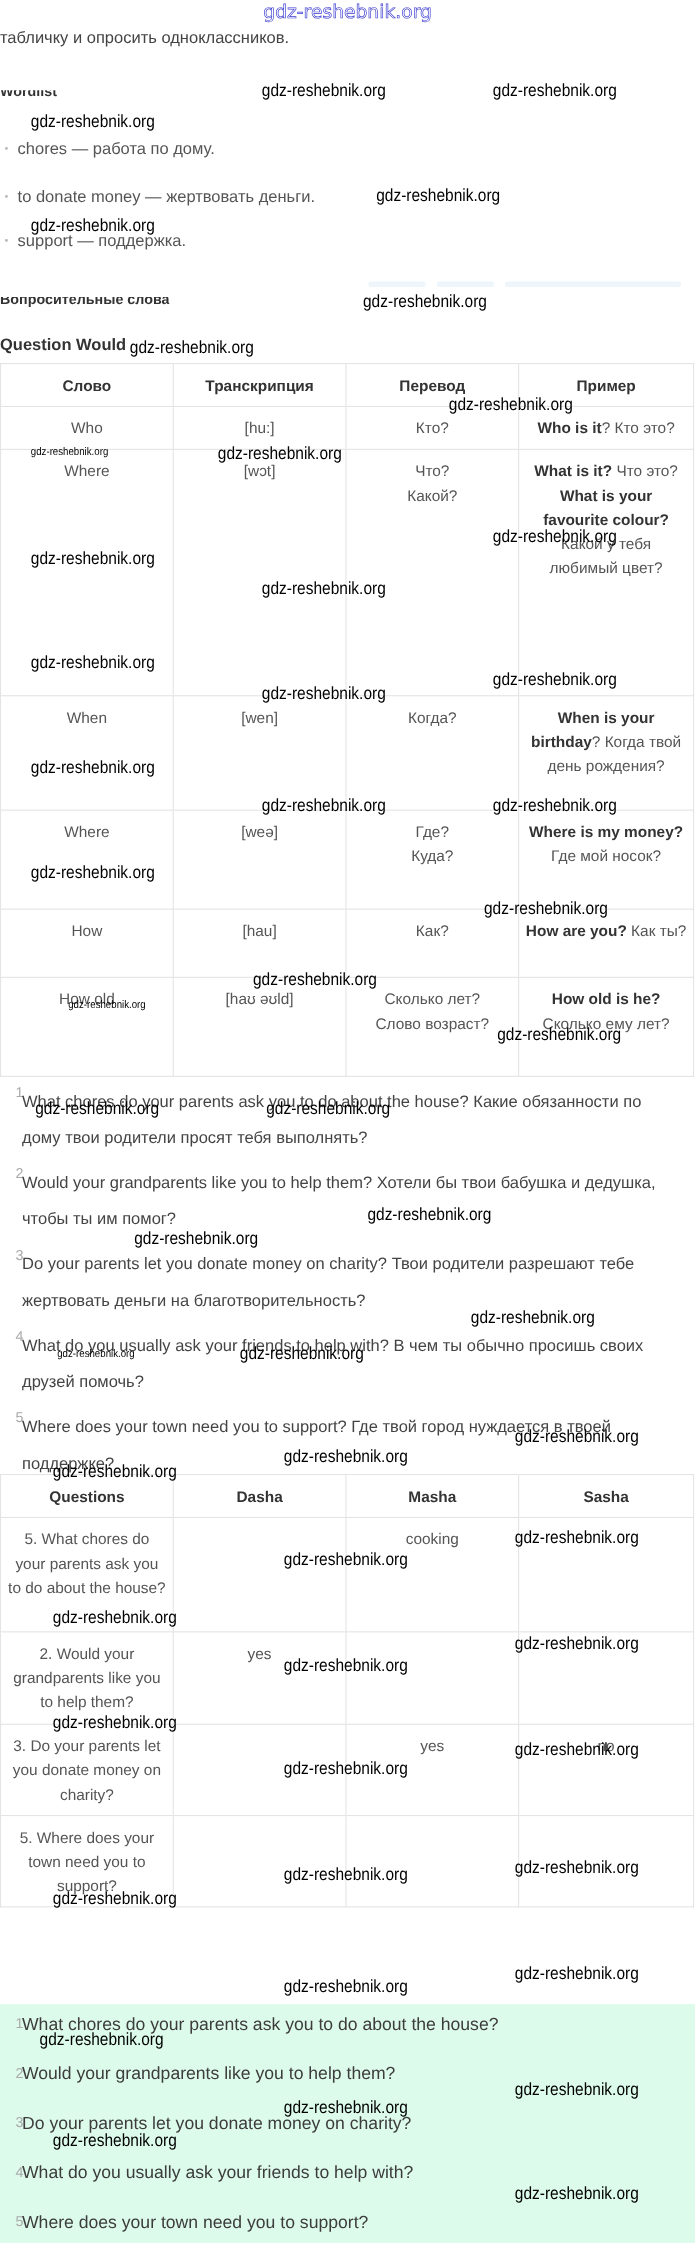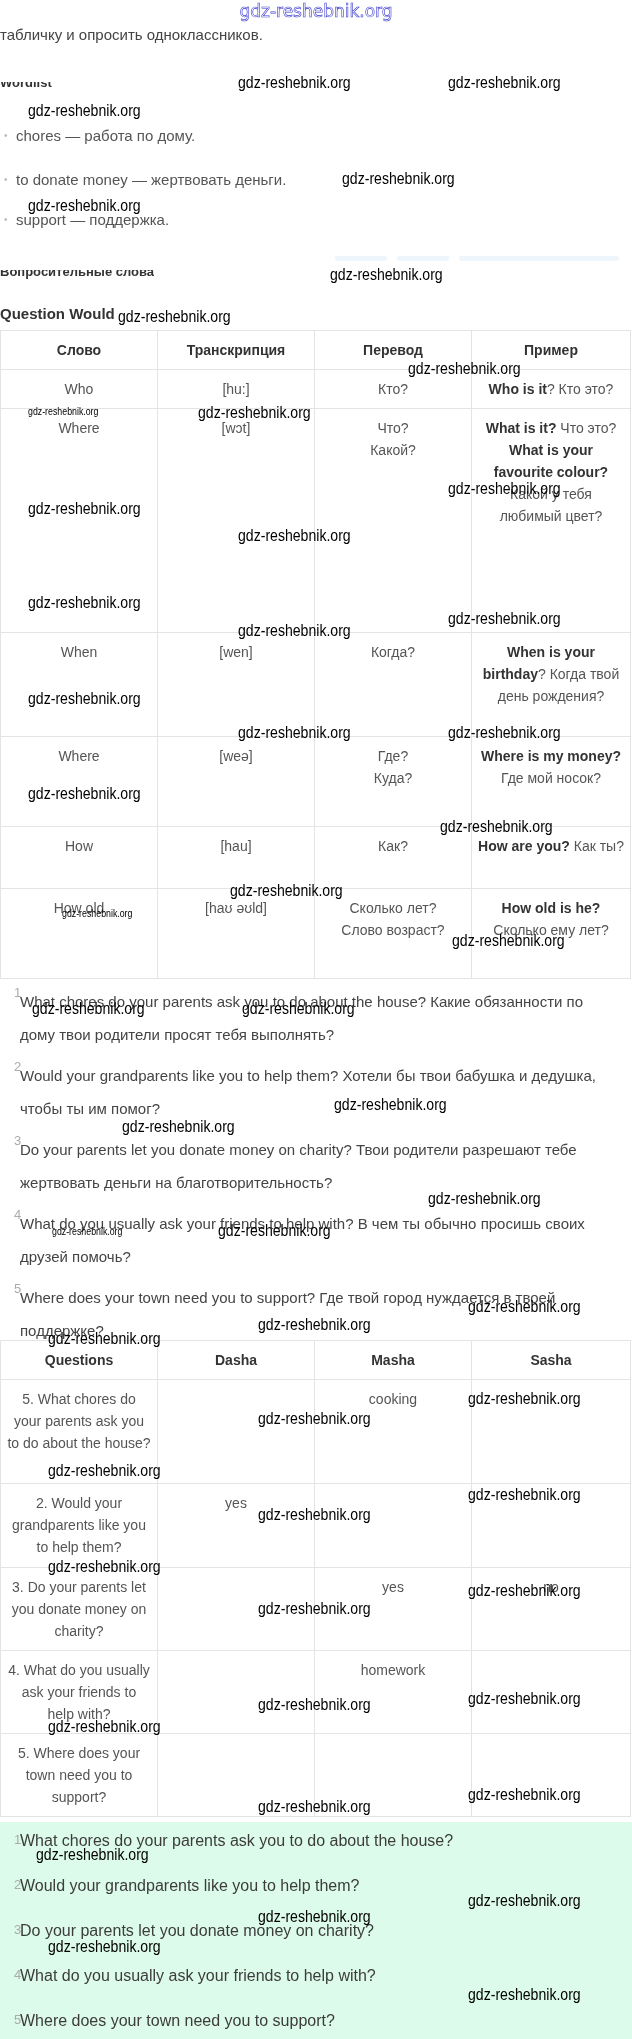--- a/index.html
+++ b/index.html
@@ -189,26 +189,20 @@
     <td>2. Would your grandparents like you to help them?</td>
     <td>yes</td>
     <td></td>
     <td></td>
   </tr>
   <tr style="height:82px">
     <td>3. Do your parents let you donate money on charity?</td>
     <td></td>
     <td>yes</td>
     <td>no</td>
-  </tr>
-  <tr style="height:82px">
-    <td>4. What do you usually ask your friends to help with?</td>
-    <td></td>
-    <td>homework</td>
-    <td></td>
   </tr>
   <tr style="height:82px">
     <td>5. Where does your town need you to support?</td>
     <td></td>
     <td></td>
     <td></td>
   </tr>
 </tbody>
   </table>
 

